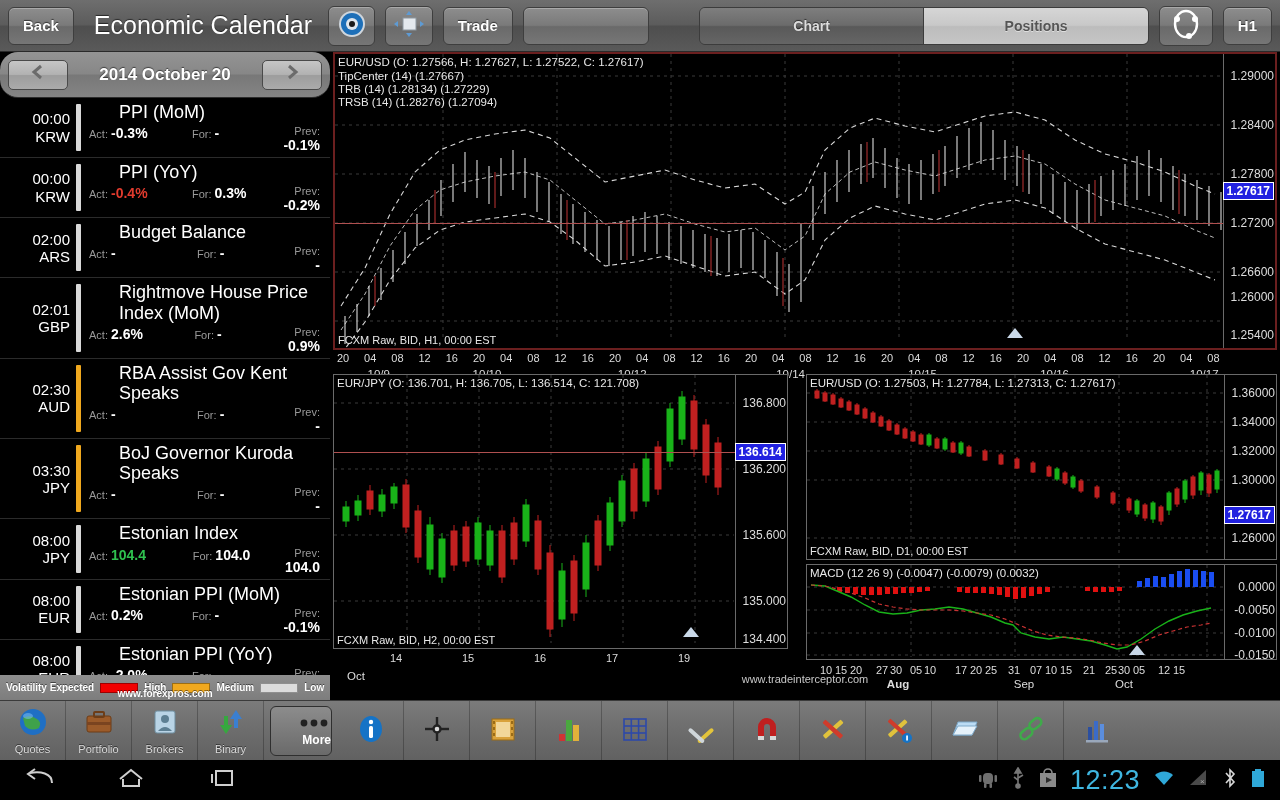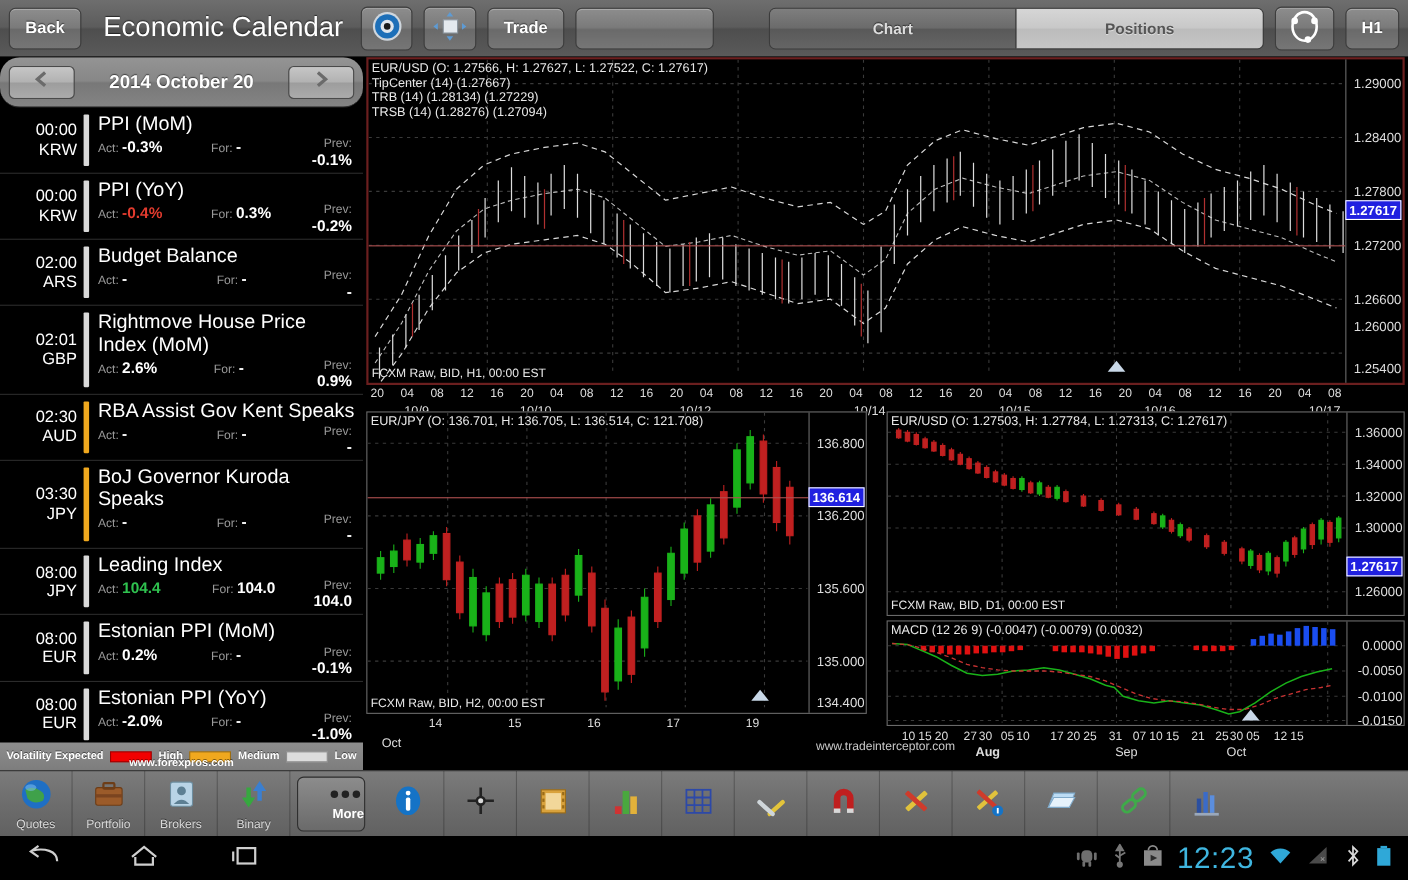--- a/index.html
+++ b/index.html
@@ -64,21 +64,21 @@
   .ev {
     display:flex; align-items:stretch; border-bottom:1px solid #2b2b2b;
     padding: 4px 6px 4px 0; min-height: 52px;
   }
   .ev-left { width: 76px; flex:none; text-align:right; padding-right:6px; color:#fff;
     display:flex; flex-direction:column; justify-content:center; }
   .ev-time { font-size:15px; line-height:1.15; }
   .ev-cur  { font-size:15px; line-height:1.15; }
   .vol { width:5px; flex:none; margin:2px 8px 2px 0; border-radius:1px; }
   .ev-body { flex:1; min-width:0; display:flex; flex-direction:column; justify-content:center; }
-  .ev-title { color:#fff; font-size:18px; line-height:1.12; }
+  .ev-title { color:#fff; font-size:18px; line-height:1.12;margin-left:30px; }
   .ev-stats { display:flex; margin-top:3px; font-size:11px; color:#9a9a9a; }
   .ev-stats .s1 { width:108px; } .ev-stats .s2 { width:96px; } .ev-stats .s3 { flex:1; text-align:right; padding-right:4px;}
   .ev-stats b { font-size:14px; color:#fff; font-weight:bold; }
   .ev-stats b.neg { color:#e23b2e; } .ev-stats b.pos { color:#2fc24f; }
 
   .vol-legend {
     position:absolute; left:0; top:675px; width:330px; height:25px;
     background: linear-gradient(180deg,#8e8e8e,#7d7d7d);
     display:flex; align-items:center; padding-left:6px; gap:6px;
     font-size:10px; font-weight:bold; color:#fff; text-shadow:0 -1px 0 rgba(0,0,0,.5);
@@ -293,21 +293,21 @@
             </div>
           </div>
         </div>
         <div class="ev">
           <div class="ev-left">
             <div class="ev-time">08:00</div>
             <div class="ev-cur">JPY</div>
           </div>
           <div class="vol" style="background:#d9d9d9"></div>
           <div class="ev-body">
-            <div class="ev-title">Leading Index</div>
+            <div class="ev-title">Estonian Index</div>
             <div class="ev-stats">
               <span class="s1"><span>Act:</span> <b class="pos">104.4</b></span>
               <span class="s2"><span>For:</span> <b>104.0</b></span>
               <span class="s3"><span>Prev:</span> <b>104.0</b></span>
             </div>
           </div>
         </div>
         <div class="ev">
           <div class="ev-left">
             <div class="ev-time">08:00</div>

